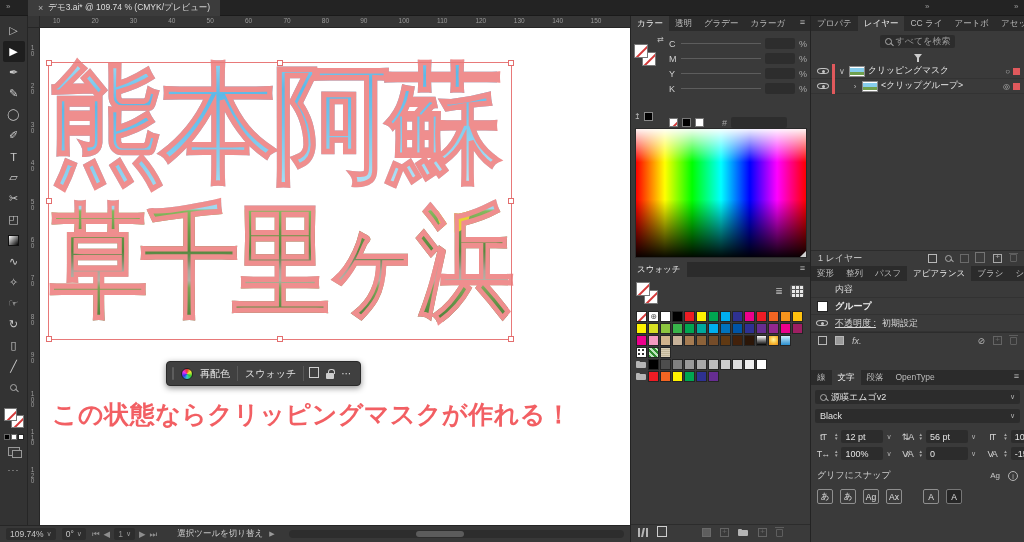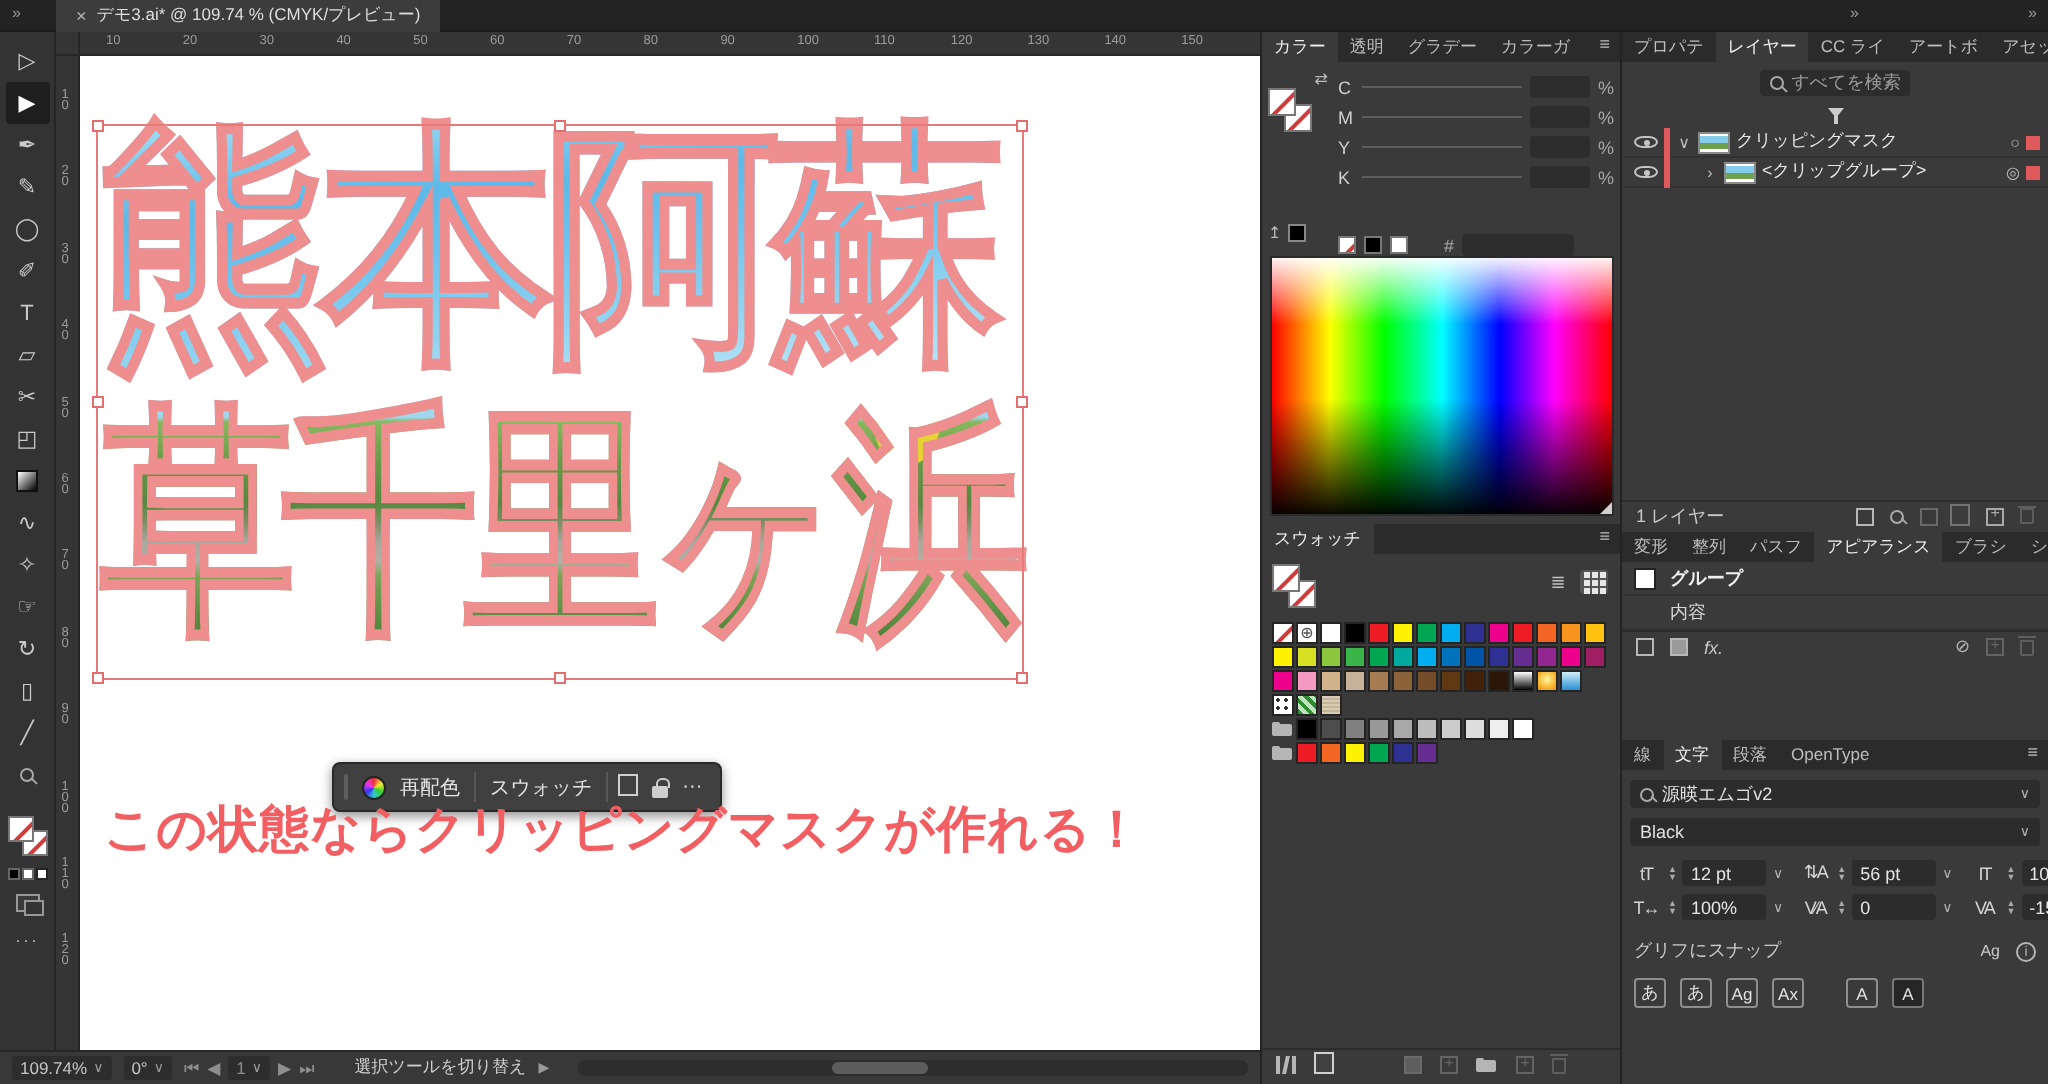--- a/index.html
+++ b/index.html
@@ -39,21 +39,21 @@
   .canvas { position:absolute; left:40px; top:28px; width:590px; height:497px; background:#ffffff; overflow:hidden; }
   .clip-text { position:absolute; font-weight:900; line-height:1; color:transparent; -webkit-background-clip:text; background-clip:text; -webkit-text-stroke:1.5px #ef8e8e; white-space:nowrap; transform-origin:left top; }
   .line1 { left:8px; top:32px; font-size:128px; letter-spacing:-6px; transform:scaleX(0.92);
     background-image:linear-gradient(175deg,#a6e0f6 0%,#5db9e8 30%,#6fc3ec 50%,#8fd3f0 72%,#bfe8f8 100%); }
   .line2 { left:10px; top:172px; font-size:122px; letter-spacing:-8px; transform:scaleX(0.80);
     background-image:
       radial-gradient(circle at 88% 10%, #e6d234 0 20px, rgba(0,0,0,0) 21px),
       linear-gradient(to bottom,#9fd8ee 0%,#9fd8ee 7%,#86b95e 9%,#679a47 26%,#55893e 42%,#7b8f63 50%,#a9a79b 58%,#b3b1a6 66%,#7da457 72%,#5f9146 86%,#4c7e38 100%); }
   .selbox { position:absolute; left:8px; top:34px; width:464px; height:278px; border:1px solid #e87979; }
   .handle { position:absolute; width:6px; height:6px; background:#fff; border:1px solid #e36e6e; transform:translate(-50%,-50%); }
-  .ctxbar { position:absolute; left:126px; top:353px; height:25px; background:#404040; border:1px solid #2a2a2a; border-radius:4px; box-shadow:0 2px 6px rgba(0,0,0,.45); display:flex; align-items:center; gap:7px; padding:0 9px 0 5px; color:#e3e3e3; font-size:10px; }
+  .ctxbar { position:absolute; left:126px; top:333px; height:25px; background:#404040; border:1px solid #2a2a2a; border-radius:4px; box-shadow:0 2px 6px rgba(0,0,0,.45); display:flex; align-items:center; gap:7px; padding:0 9px 0 5px; color:#e3e3e3; font-size:10px; }
   .ctx-grip { width:2px; height:13px; background:#5d5d5d; border-radius:1px; }
   .ctx-sep { width:1px; height:15px; background:#585858; }
   .wheel { width:12px; height:12px; border-radius:50%; border:1px solid #222; background:conic-gradient(#e33,#ee3,#3c3,#3cc,#33e,#e3e,#e33); }
   .caption { position:absolute; left:12px; top:370px; font-size:25px; font-weight:900; color:#f25f63; letter-spacing:0.5px; white-space:nowrap; }
 
   
   .eye { width:12px; height:10px; position:relative; display:inline-block; flex:none; }
   .eye::before { content:""; position:absolute; inset:2px 0; border:1px solid #c4c4c4; border-radius:50% / 65%; }
   .eye::after { content:""; position:absolute; left:4.5px; top:4px; width:3px; height:3px; background:#c4c4c4; border-radius:50%; }
   .mag { width:7px; height:7px; border:1.2px solid #a8a8a8; border-radius:50%; position:relative; display:inline-block; flex:none; }
@@ -542,25 +542,30 @@
     <div class="tabrow ap-tabs">
         <span class="tab">変形</span>
         <span class="tab">整列</span>
         <span class="tab">パスフ</span>
         <span class="tab active">アピアランス</span>
         <span class="tab">ブラシ</span>
         <span class="tab">シンボ</span>
       </div>
     <div class="ap-body">
       <div class="ap-row">
+        <span>内容</span>
+      </div>
+      <div class="ap-row">
         <span class="thumb" style="position:absolute;left:6px"></span>
         <span class="ap-title">グループ</span>
       </div>
-      <div class="ap-row">
-        <span>内容</span>
+      <div class="ap-row" style="position:relative">
+        <span class="eye ap-eye"></span>
+        <span class="ap-underline">不透明度 :</span>
+        <span>初期設定</span>
       </div>
       <div class="ap-footer">
         <span class="sq-o"></span>
         <span class="sq-f"></span>
         <span class="fx">fx.</span>
         <span class="spacer" style="flex:1"></span>
         <span style="color:#b5b5b5">⊘</span>
         <span class="plus-sq dim"></span>
         <span class="trash dim"></span>
       </div>

